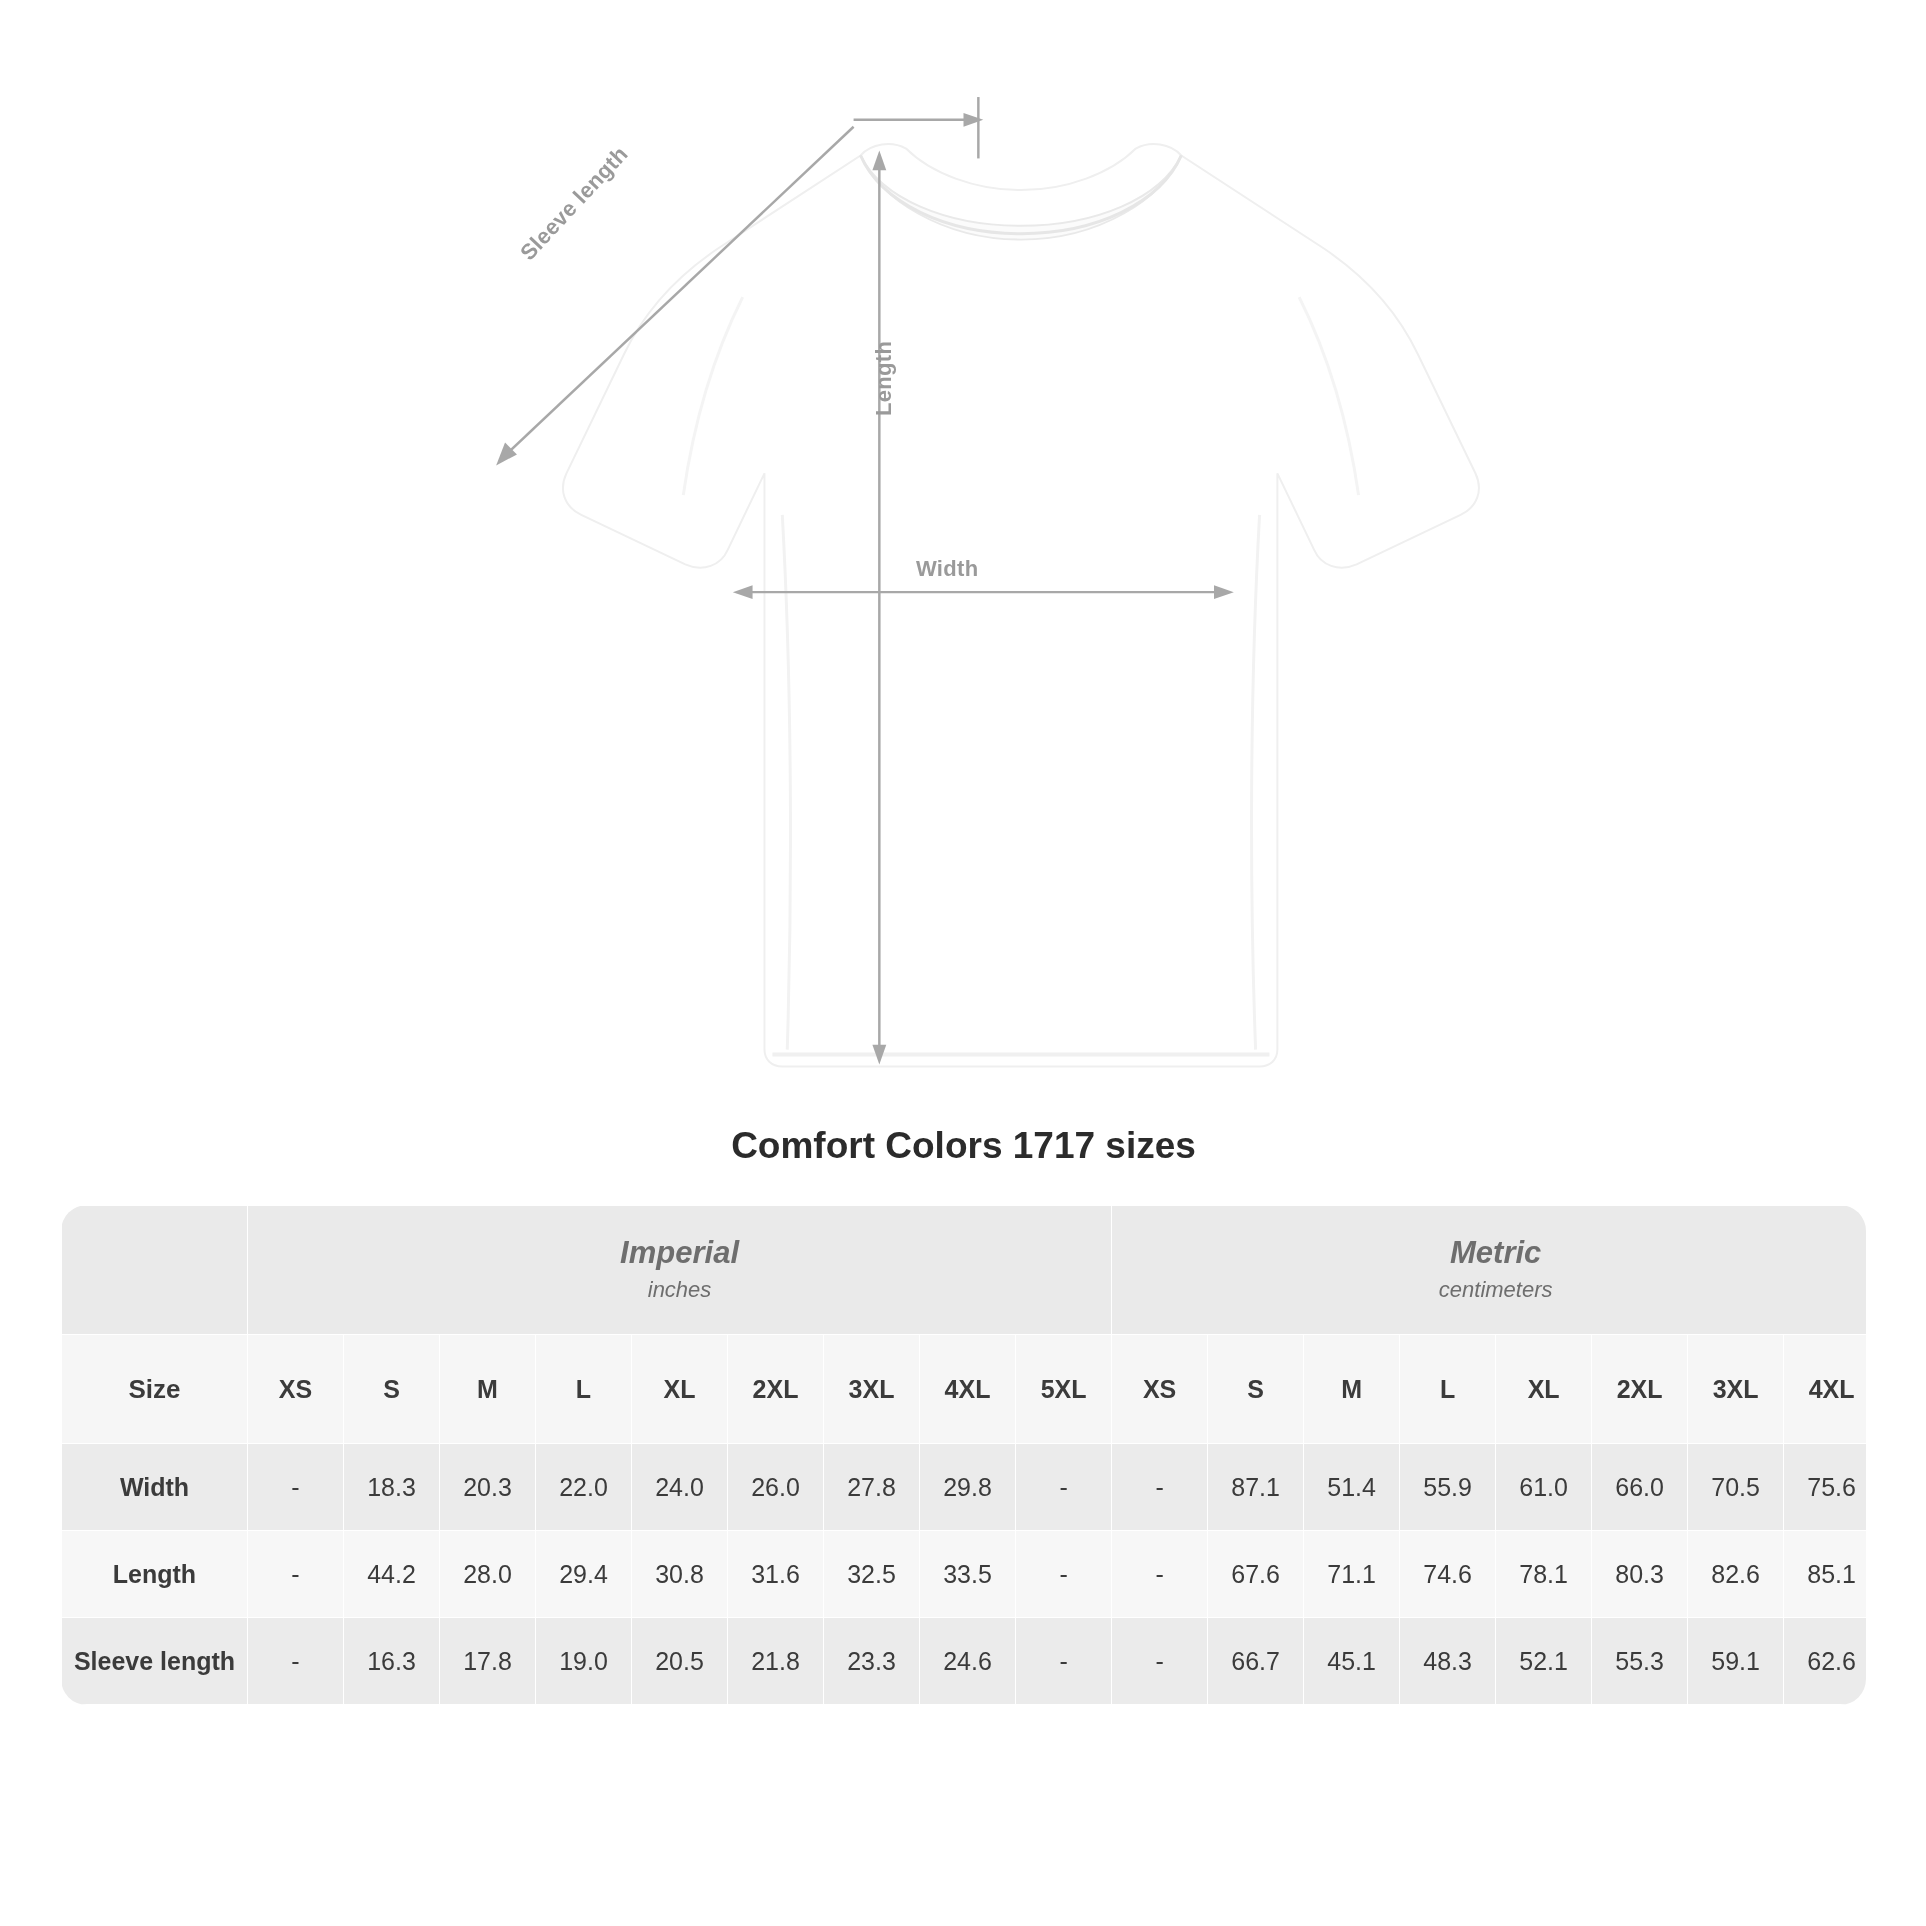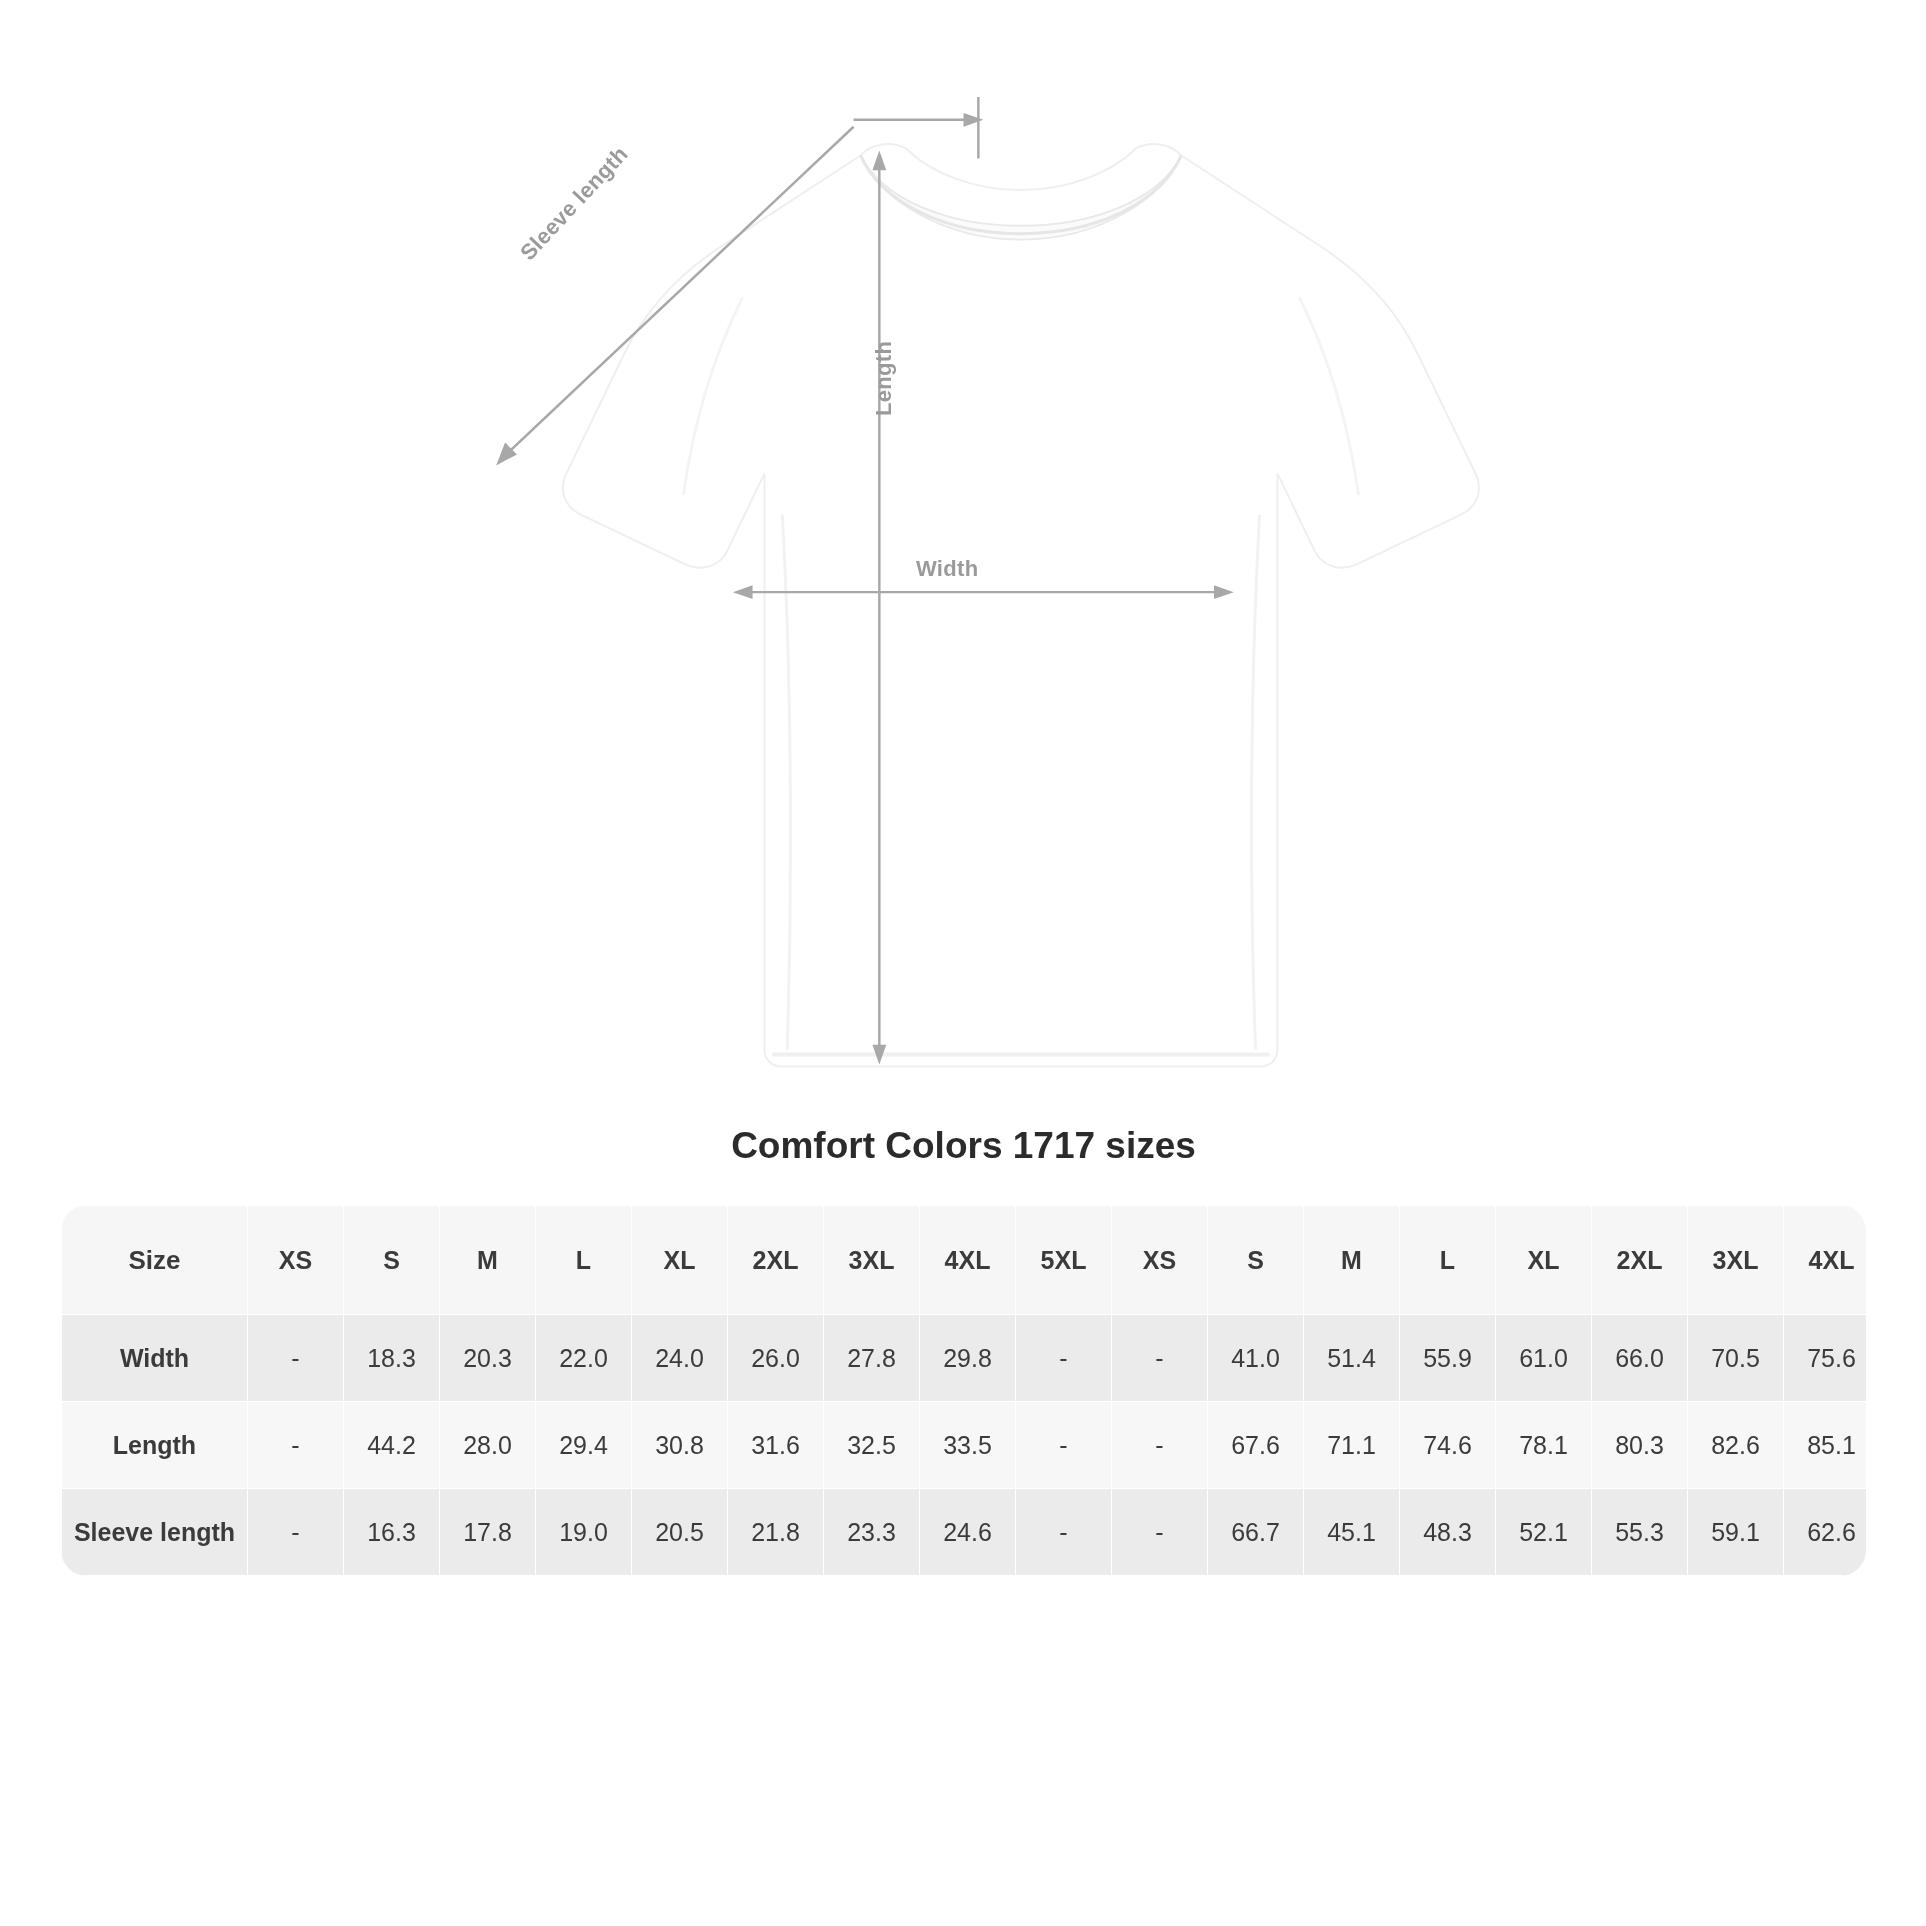--- a/index.html
+++ b/index.html
@@ -218,20 +218,31 @@
         <col class="cell">
           <col class="cell">
           <col class="cell">
           <col class="cell">
           <col class="cell">
         <col class="cell">
           <col class="cell">
           <col class="cell">
       </colgroup>
       <tbody>
+        <tr class="unit-header">
+          <td></td>
+          <td colspan="9">
+            <div class="unit-title">Imperial</div>
+            <div class="unit-sub">inches</div>
+          </td>
+          <td colspan="8">
+            <div class="unit-title">Metric</div>
+            <div class="unit-sub">centimeters</div>
+          </td>
+        </tr>
 
         <tr class="size-header" id="size-header-row">
           <td class="rowlabel">Size</td>
         <td>XS</td>
             <td>S</td>
             <td>M</td>
             <td>L</td>
             <td>XL</td>
             <td>2XL</td>
             <td>3XL</td>
@@ -252,21 +263,21 @@
         <td>-</td>
             <td>18.3</td>
             <td>20.3</td>
             <td>22.0</td>
             <td>24.0</td>
             <td>26.0</td>
             <td>27.8</td>
             <td>29.8</td>
             <td>-</td>
             <td>-</td>
-            <td>41.0</td>
+            <td>87.1</td>
             <td>51.4</td>
             <td>55.9</td>
             <td>61.0</td>
             <td>66.0</td>
             <td>70.5</td>
             <td>75.6</td>
           </tr>
         <tr class="data-row plain" data-row="1">
           <td class="rowlabel">Length</td>
         <td>-</td>

